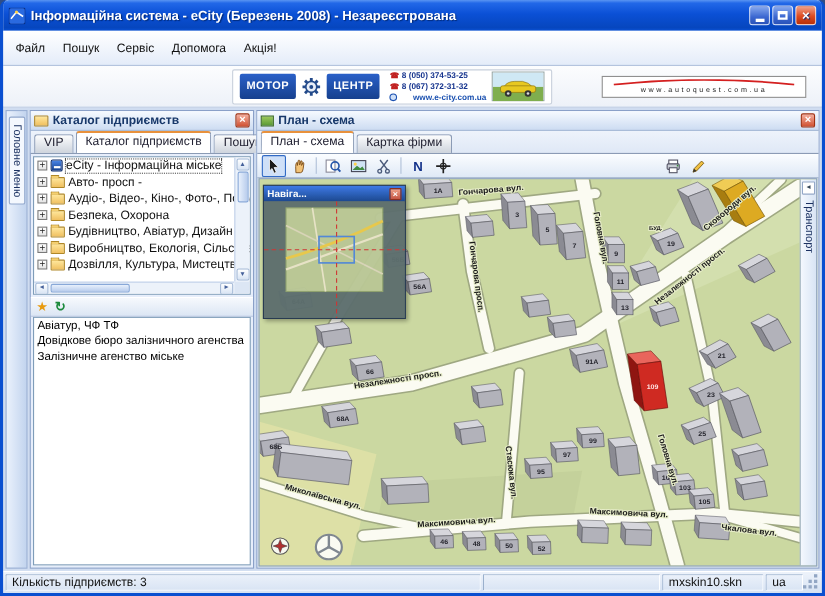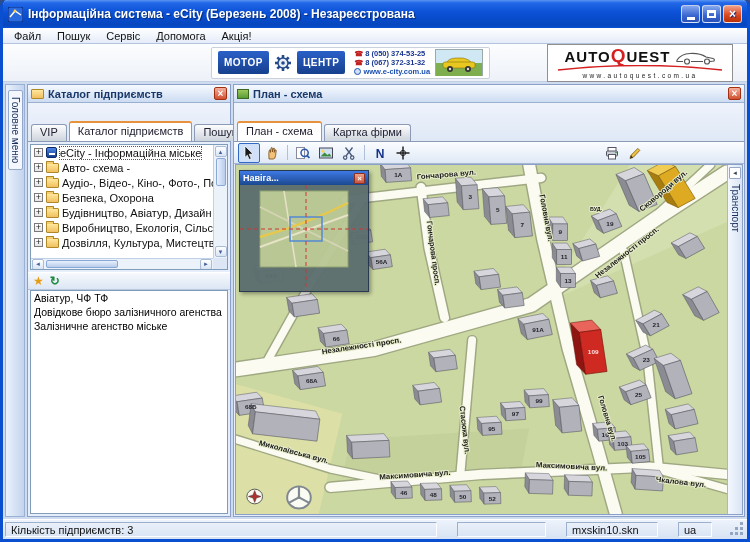--- a/index.html
+++ b/index.html
@@ -14,35 +14,35 @@
   .app-icon{width:15px;height:15px;flex:none}
   .title-text{flex:1;white-space:nowrap;overflow:hidden}
   .winbtns{display:flex;gap:2px}
   .wb{width:19px;height:18px;border:1px solid rgba(255,255,255,.7);border-radius:3px;display:flex;
     align-items:center;justify-content:center;color:#fff;font-size:12px;font-weight:bold;line-height:1}
   .wb.min,.wb.max{background:linear-gradient(#86a8ee,#3a66d0 60%,#2a52b8)}
   .wb.close{background:linear-gradient(#f0a088,#dd4a20 55%,#b83008)}
   .glyph-min{width:8px;height:3px;background:#fff;margin-top:9px}
   .glyph-max{width:9px;height:8px;border:2px solid #fff;border-top-width:3px}
   
-  .menubar{height:16px;flex:none;display:flex;align-items:center;padding-left:3px;font-size:11px;
+  .menubar{height:32px;flex:none;display:flex;align-items:center;padding-left:3px;font-size:11px;
     background:linear-gradient(#ffffff,#e4ecf9);border-bottom:1px solid #b4c4de;color:#111}
   .menu-item{padding:1px 8px;border-radius:2px}
   
   .banner-strip{height:38px;flex:none;display:flex;align-items:center;background:linear-gradient(#fcfdfe,#edf1f8);
     border-bottom:1px solid #c2cfe4;padding-left:208px}
   .banner.motor{display:flex;align-items:center;gap:5px;background:#fff;border:1px solid #c8d0dc;
     border-radius:2px;padding:2px 6px;height:32px}
   .mc-box{background:linear-gradient(#2a60c8,#16408e);color:#fff;font-weight:bold;font-size:10px;
     padding:6px 6px;border-radius:2px;letter-spacing:.5px}
   .mc-gear{width:18px;height:18px}
   .mc-contacts{display:flex;flex-direction:column;justify-content:center;margin-left:4px}
   .mc-phone{font-size:7.5px;font-weight:bold;color:#16348e;line-height:9px;white-space:nowrap}
   .mc-phone .ph{color:#c02020;font-size:7px}
-  .mc-site{font-size:7.5px;font-weight:bold;color:#1a50b0;line-height:9px;display:flex;align-items:center;gap:2px}
+  .mc-site{font-size:7.5px;font-weight:bold;color:#1a50b0;line-height:9px;display:flex;align-items:center;gap:14px}
   .globe{width:7px;height:7px;border:1px solid #1a50b0;border-radius:50%;background:#cfe0f8;display:inline-block}
   .mc-photo{width:48px;height:27px;border:1px solid #9aa;flex:none}
   .banner.aq{margin-left:auto;margin-right:14px;width:186px;background:#fff;border:1px solid #909090;
     padding:2px 6px 2px;display:flex;flex-direction:column;align-items:center}
   .aq-top{display:flex;align-items:flex-end;gap:5px}
   .aq-logo{font-weight:bold;font-size:15px;letter-spacing:1px;color:#101010;line-height:17px}
   .aq-q{color:#d42020;font-size:19px}
   .aq-url{font-size:6.5px;letter-spacing:2.4px;color:#222;margin-top:1px;white-space:nowrap}
   
   .main{flex:1;min-height:0;display:flex;gap:2px;padding:2px;background:#cfdcf0}
@@ -53,21 +53,21 @@
   .panel{background:#e7eefb;border:1px solid #8aa0c8;display:flex;flex-direction:column;min-height:0}
   .left-panel{width:204px;flex:none}
   .right-panel{flex:1;min-width:0}
   .panel-header{height:18px;flex:none;display:flex;align-items:center;gap:4px;padding:0 3px;font-size:11px;
     font-weight:bold;color:#18386a;background:linear-gradient(#f6faff,#cddcf2);border-bottom:1px solid #9ab0d0}
   .hdr-icon.folder-hdr{width:13px;height:10px;background:linear-gradient(#ffe79c,#f0c060);border:1px solid #b08828;border-radius:1px}
   .hdr-icon.map-hdr{width:12px;height:10px;background:linear-gradient(#9cc85c,#5a9a34);border:1px solid #3a6a20}
   .hdr-title{flex:1;white-space:nowrap;overflow:hidden}
   .panel-close{width:13px;height:13px;background:linear-gradient(#f4b0a0,#d05030);border:1px solid #a03010;
     border-radius:2px;color:#fff;font-size:10px;font-weight:bold;line-height:11px;text-align:center}
-  .tabrow{height:39px;flex:none;display:flex;align-items:flex-end;padding:0 3px;border-bottom:1px solid #8b9bb5;
+  .tabrow{height:21px;flex:none;display:flex;align-items:flex-end;padding:0 3px;border-bottom:1px solid #8b9bb5;
     background:linear-gradient(#eef3fb,#dfe8f6)}
   .tab{font-size:11px;padding:1px 8px 2px;border:1px solid #8b9bb5;border-bottom:none;border-radius:3px 3px 0 0;
     background:linear-gradient(#fdfdfd,#e0e4ea 60%,#ced4dc);margin-right:2px;color:#223;height:17px;white-space:nowrap}
   .tab.active{background:#fff;border-top:2px solid #e8913c;height:20px;padding-top:2px}
   
   .tree-box{flex:none;height:126px;margin:2px;border:1px solid #7f9db9;background:#fff;position:relative;
     overflow:hidden;padding-right:14px;padding-bottom:11px}
   .tree-row{display:flex;align-items:center;gap:3px;height:15px;font-size:11px;padding-left:3px;white-space:nowrap;color:#101010}
   .tree-row.sel .tree-label{outline:1px dotted #555}
   .expander{flex:none;width:9px;height:9px;border:1px solid #7a7a7a;background:linear-gradient(#fff,#e4e4e4);
@@ -114,21 +114,21 @@
   .vlabel{writing-mode:vertical-rl;font-size:10px;color:#1a3060;margin-top:5px}
   .navigator{position:absolute;left:3px;top:5px;width:130px;background:#5d6f6e;border:1px solid #23364f;
     box-shadow:2px 2px 4px rgba(0,0,0,.35);opacity:.97}
   .nav-title{height:14px;display:flex;align-items:center;padding:0 3px;
     background:linear-gradient(#3a77e8,#16448f);color:#fff;font-size:9px;font-weight:bold}
   .nav-title span:first-child{flex:1}
   .nav-close{width:11px;height:11px;background:linear-gradient(#f0a088,#c45040);border:1px solid #8a2a1a;
     color:#fff;font-size:8px;line-height:9px;text-align:center;border-radius:1px}
   .nav-body svg{display:block;width:128px;height:106px}
   
-  .statusbar{height:20px;flex:none;display:flex;gap:20px;align-items:stretch;padding:2px 2px;
+  .statusbar{height:20px;flex:none;display:flex;gap:2px;align-items:stretch;padding:2px 2px;
     background:linear-gradient(#eef3fb,#d6e2f3);border-top:1px solid #fff;font-size:11px;color:#111}
   .sb{border:1px solid;border-color:#9ab0cc #fdfeff #fdfeff #9ab0cc;border-radius:1px;display:flex;
     align-items:center;padding:0 5px;white-space:nowrap;overflow:hidden}
   .sb.s1{width:432px}
   .sb.s2{flex:1}
   .sb.s3{width:92px}
   .sb.s4{width:34px}
   .grip{width:13px;position:relative}
   .grip::after{content:"";position:absolute;right:2px;bottom:2px;width:3px;height:3px;background:#92a6c4;
     box-shadow:-5px 0 0 #92a6c4,0 -5px 0 #92a6c4,-10px 0 0 #92a6c4,-5px -5px 0 #92a6c4,0 -10px 0 #92a6c4}
@@ -201,28 +201,20 @@
             <path d="M10,13 Q13,8 20,8 L27,8 Q33,9 36,13 Z" fill="#e8c820" stroke="#8a7210" stroke-width="0.6"></path>
             <rect x="7" y="12" width="32" height="6" rx="2" fill="#e8c820" stroke="#8a7210" stroke-width="0.6"></rect>
             <circle cx="14" cy="19" r="3" fill="#333"></circle>
             <circle cx="32" cy="19" r="3" fill="#333"></circle>
             <circle cx="14" cy="19" r="1.2" fill="#ddd"></circle>
             <circle cx="32" cy="19" r="1.2" fill="#ddd"></circle>
           </svg>
       </span>
     </div>
     <div class="banner aq">
-      <span class="aq-top">
-        <span class="aq-logo"><span>AUTO</span><span class="aq-q">Q</span><span>UEST</span></span>
-        <svg width="40" height="16" viewBox="0 0 40 16">
-            <path d="M1,11 Q5,5 14,4.5 Q24,4 30,8 L37,9.5 Q39,10 38,12 L34,12.5 M1,11 L1,12.5 L7,12.5 M15,12.5 L27,12.5" fill="none" stroke="#555" stroke-width="1.2"></path>
-            <circle cx="11" cy="12.5" r="2.5" fill="none" stroke="#555" stroke-width="1.2"></circle>
-            <circle cx="31" cy="12.5" r="2.5" fill="none" stroke="#555" stroke-width="1.2"></circle>
-          </svg>
-      </span>
       <svg width="168" height="6" viewBox="0 0 168 6">
           <path d="M2,5 Q84,-4 166,5" fill="none" stroke="#d42020" stroke-width="1.6"></path>
         </svg>
       <span class="aq-url">www.autoquest.com.ua</span>
     </div>
   </div>
 
   <div class="main">
 
     <div class="left-strip">
@@ -243,21 +235,21 @@
       <div class="tree-box">
         <div class="tree-rows">
             <div class="tree-row sel">
               <span class="expander">+</span>
               <span class="node-app"></span>
               <span class="tree-label">eCity - Інформаційна міське</span>
             </div>
             <div class="tree-row">
               <span class="expander">+</span>
               <span class="node-folder"></span>
-              <span class="tree-label">Авто- схема -</span>
+              <span class="tree-label">Авто- просп -</span>
             </div>
             <div class="tree-row">
               <span class="expander">+</span>
               <span class="node-folder"></span>
               <span class="tree-label">Аудіо-, Відео-, Кіно-, Фото-, Побутова техні</span>
             </div>
             <div class="tree-row">
               <span class="expander">+</span>
               <span class="node-folder"></span>
               <span class="tree-label">Безпека, Охорона</span>

